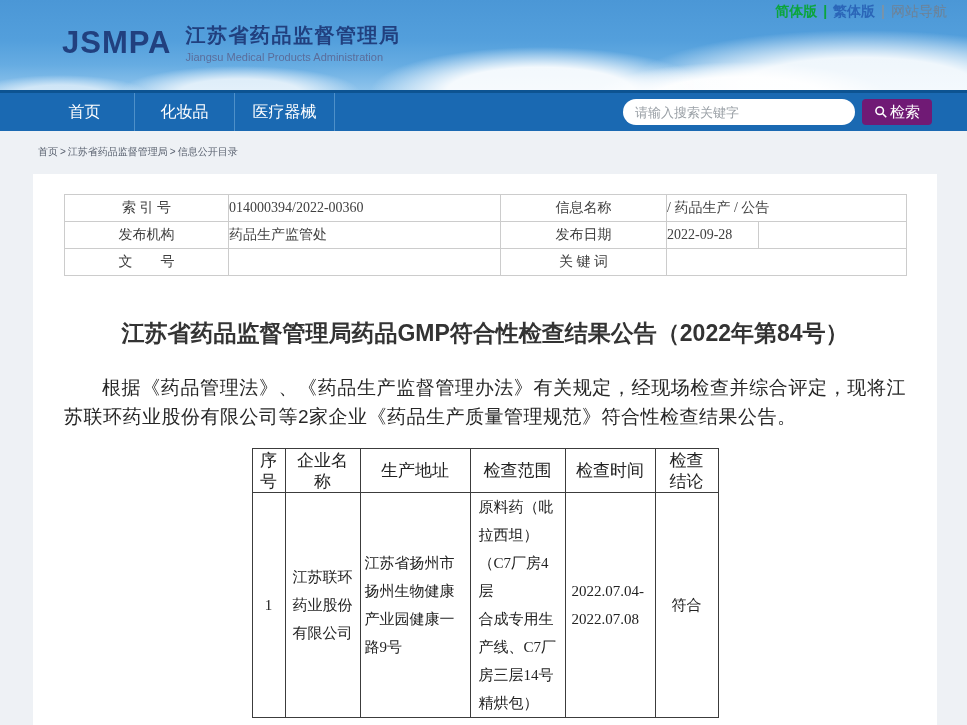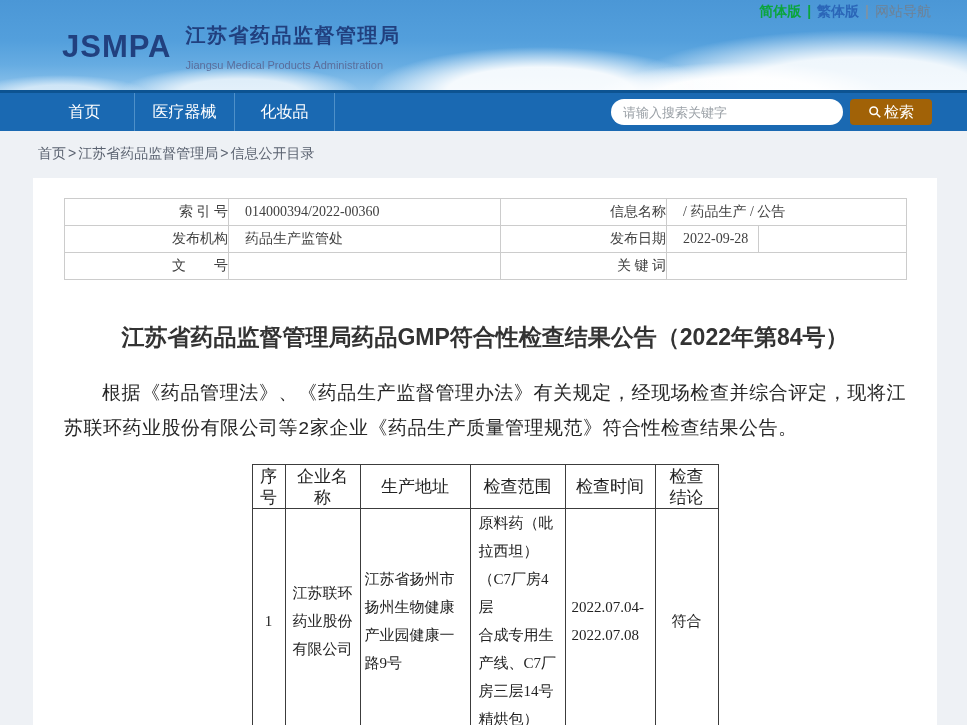--- a/index.html
+++ b/index.html
@@ -10,82 +10,82 @@
   .header {
     position:relative; height:90px;
     background:
       radial-gradient(ellipse 170px 45px at 540px 92px, rgba(255,255,255,.92) 0 55%, rgba(255,255,255,0) 100%),
       radial-gradient(ellipse 230px 55px at 860px 85px, rgba(255,255,255,.9) 0 50%, rgba(255,255,255,0) 100%),
       radial-gradient(ellipse 150px 38px at 740px 100px, rgba(255,255,255,.95) 0 60%, rgba(255,255,255,0) 100%),
       radial-gradient(ellipse 120px 26px at 240px 92px, rgba(255,255,255,.75) 0 50%, rgba(255,255,255,0) 100%),
       radial-gradient(ellipse 90px 20px at 60px 95px, rgba(255,255,255,.6) 0 50%, rgba(255,255,255,0) 100%),
       linear-gradient(180deg, #4b97d6 0%, #539fdc 45%, #66ace2 72%, #8fc4ec 100%);
   }
-  .top-links { position:absolute; top:3px; right:36px; font-size:14px; font-weight:bold; }
+  .top-links { position:absolute; top:3px; right:20px; font-size:14px; font-weight:bold; }
   .top-links a { text-decoration:none; cursor:pointer; }
   .lk-green { color:#0ba53c; }
   .lk-blue  { color:#2b66b8; }
   .lk-gray  { color:#6e8296; font-weight:normal; }
   .sep-green { color:#0ba53c; margin:0 6px; }
   .sep-gray  { color:#7d93a6; margin:0 6px; }
 
   .logo { position:absolute; left:62px; top:22px; display:flex; align-items:center; cursor:pointer; }
   .logo-acronym { font-size:31px; font-weight:bold; color:#21407f; letter-spacing:1px; line-height:40px; }
   .logo-names { margin-left:14px; }
   .logo-zh { font-size:20px; font-weight:bold; color:#21407f; letter-spacing:1.5px; }
-  .logo-en { font-size:11px; color:#5a6d9b; margin-top:10px; }
+  .logo-en { font-size:11px; color:#5a6d9b; margin-top:2px; }
 
   
   .nav {
     height:41px; background:#1a69b2; border-top:3px solid #0d5391;
     display:flex; align-items:center; padding-left:35px;
   }
   .nav-item {
     width:100px; text-align:center; color:#fff; font-size:16px; line-height:38px;
     border-right:1px solid #4e90c9; cursor:pointer;
   }
   .search-box { margin-left:auto; margin-right:35px; display:flex; align-items:center; }
   .search-input {
     width:232px; height:26px; border:none; border-radius:13px; padding:0 12px;
     font-size:13px; color:#333; outline:none; font-family:"Liberation Sans",sans-serif;
   }
   .search-input::placeholder { color:#9aa0a6; }
   .search-btn {
-    margin-left:7px; width:82px; height:26px; border:none; border-radius:4px;
-    background:#a16207; color:#fff; font-size:15px; cursor:pointer;
+    margin-left:7px; width:70px; height:26px; border:none; border-radius:4px;
+    background:#701a75; color:#fff; font-size:15px; cursor:pointer;
     display:flex; align-items:center; justify-content:center; gap:2px;
     font-family:"Liberation Sans",sans-serif;
   }
 
   
-  .breadcrumb { padding:14px 0 0 38px; font-size:14px; color:#5a6270; }
+  .breadcrumb { padding:14px 0 0 38px; font-size:10px; color:#5a6270; }
   .breadcrumb span { cursor:default; }
   .breadcrumb .bc-link { cursor:pointer; }
   .bc-sep { margin:0 2px; }
 
   
   .card {
     margin:15px 30px 0 33px; width:904px; background:#fff;
     padding:20px 31px 60px 31px; min-height:540px;
   }
 
   
   .meta-table { width:842px; border-collapse:collapse; font-family:"Liberation Serif","DejaVu Serif",serif; font-size:14px; color:#404040; table-layout:fixed; }
   .meta-table td { border:1px solid #cccccc; height:27px; }
-  .meta-table .lbl { text-align:right; }
-  .meta-table .val { text-align:left; padding-left:16px; }
+  .meta-table .lbl { text-align:center; }
+  .meta-table .val { text-align:left; }
 
   
   .article-title {
     margin-top:42px; text-align:center; font-size:23px; font-weight:bold; color:#333;
     font-family:"Liberation Sans",sans-serif;
   }
   .article-body {
-    margin-top:24px; font-family:Liberation Mono, monospace;
-    font-size:19px; line-height:35px; color:#262626;
+    margin-top:24px; font-family:Liberation Sans, sans-serif;
+    font-size:19px; line-height:29px; color:#262626;
     text-align:justify; text-indent:2em; letter-spacing:0.5px;
   }
 
   
   .result-table {
     margin:17px auto 0 auto; border-collapse:collapse; table-layout:fixed; width:466px;
     font-family:"Liberation Serif","DejaVu Serif",serif; color:#222;
   }
   .result-table th, .result-table td { border:1px solid #3c3c3c; font-weight:normal; }
   .result-table th { font-size:17px; line-height:21px; height:44px; padding:0 4px; text-align:center; word-break:break-all; }
@@ -112,22 +112,22 @@
     <span class="logo-acronym">JSMPA</span>
     <div class="logo-names">
       <div class="logo-zh">江苏省药品监督管理局</div>
       <div class="logo-en">Jiangsu Medical Products Administration</div>
     </div>
   </div>
 </div>
 
 <div class="nav">
   <div class="nav-item">首页</div>
+  <div class="nav-item">化妆品</div>
   <div class="nav-item">医疗器械</div>
-  <div class="nav-item">化妆品</div>
   <div class="search-box">
     <input class="search-input" type="text" placeholder="请输入搜索关键字" style="">
     <button class="search-btn">
       <svg class="mag-icon" viewBox="0 0 16 16">
         <circle cx="6.5" cy="6.5" r="4.3" fill="none" stroke="#ffffff" stroke-width="1.8"></circle>
         <line x1="10" y1="10" x2="14" y2="14" stroke="#ffffff" stroke-width="1.8"></line>
       </svg>
       <span>检索</span>
     </button>
   </div>

